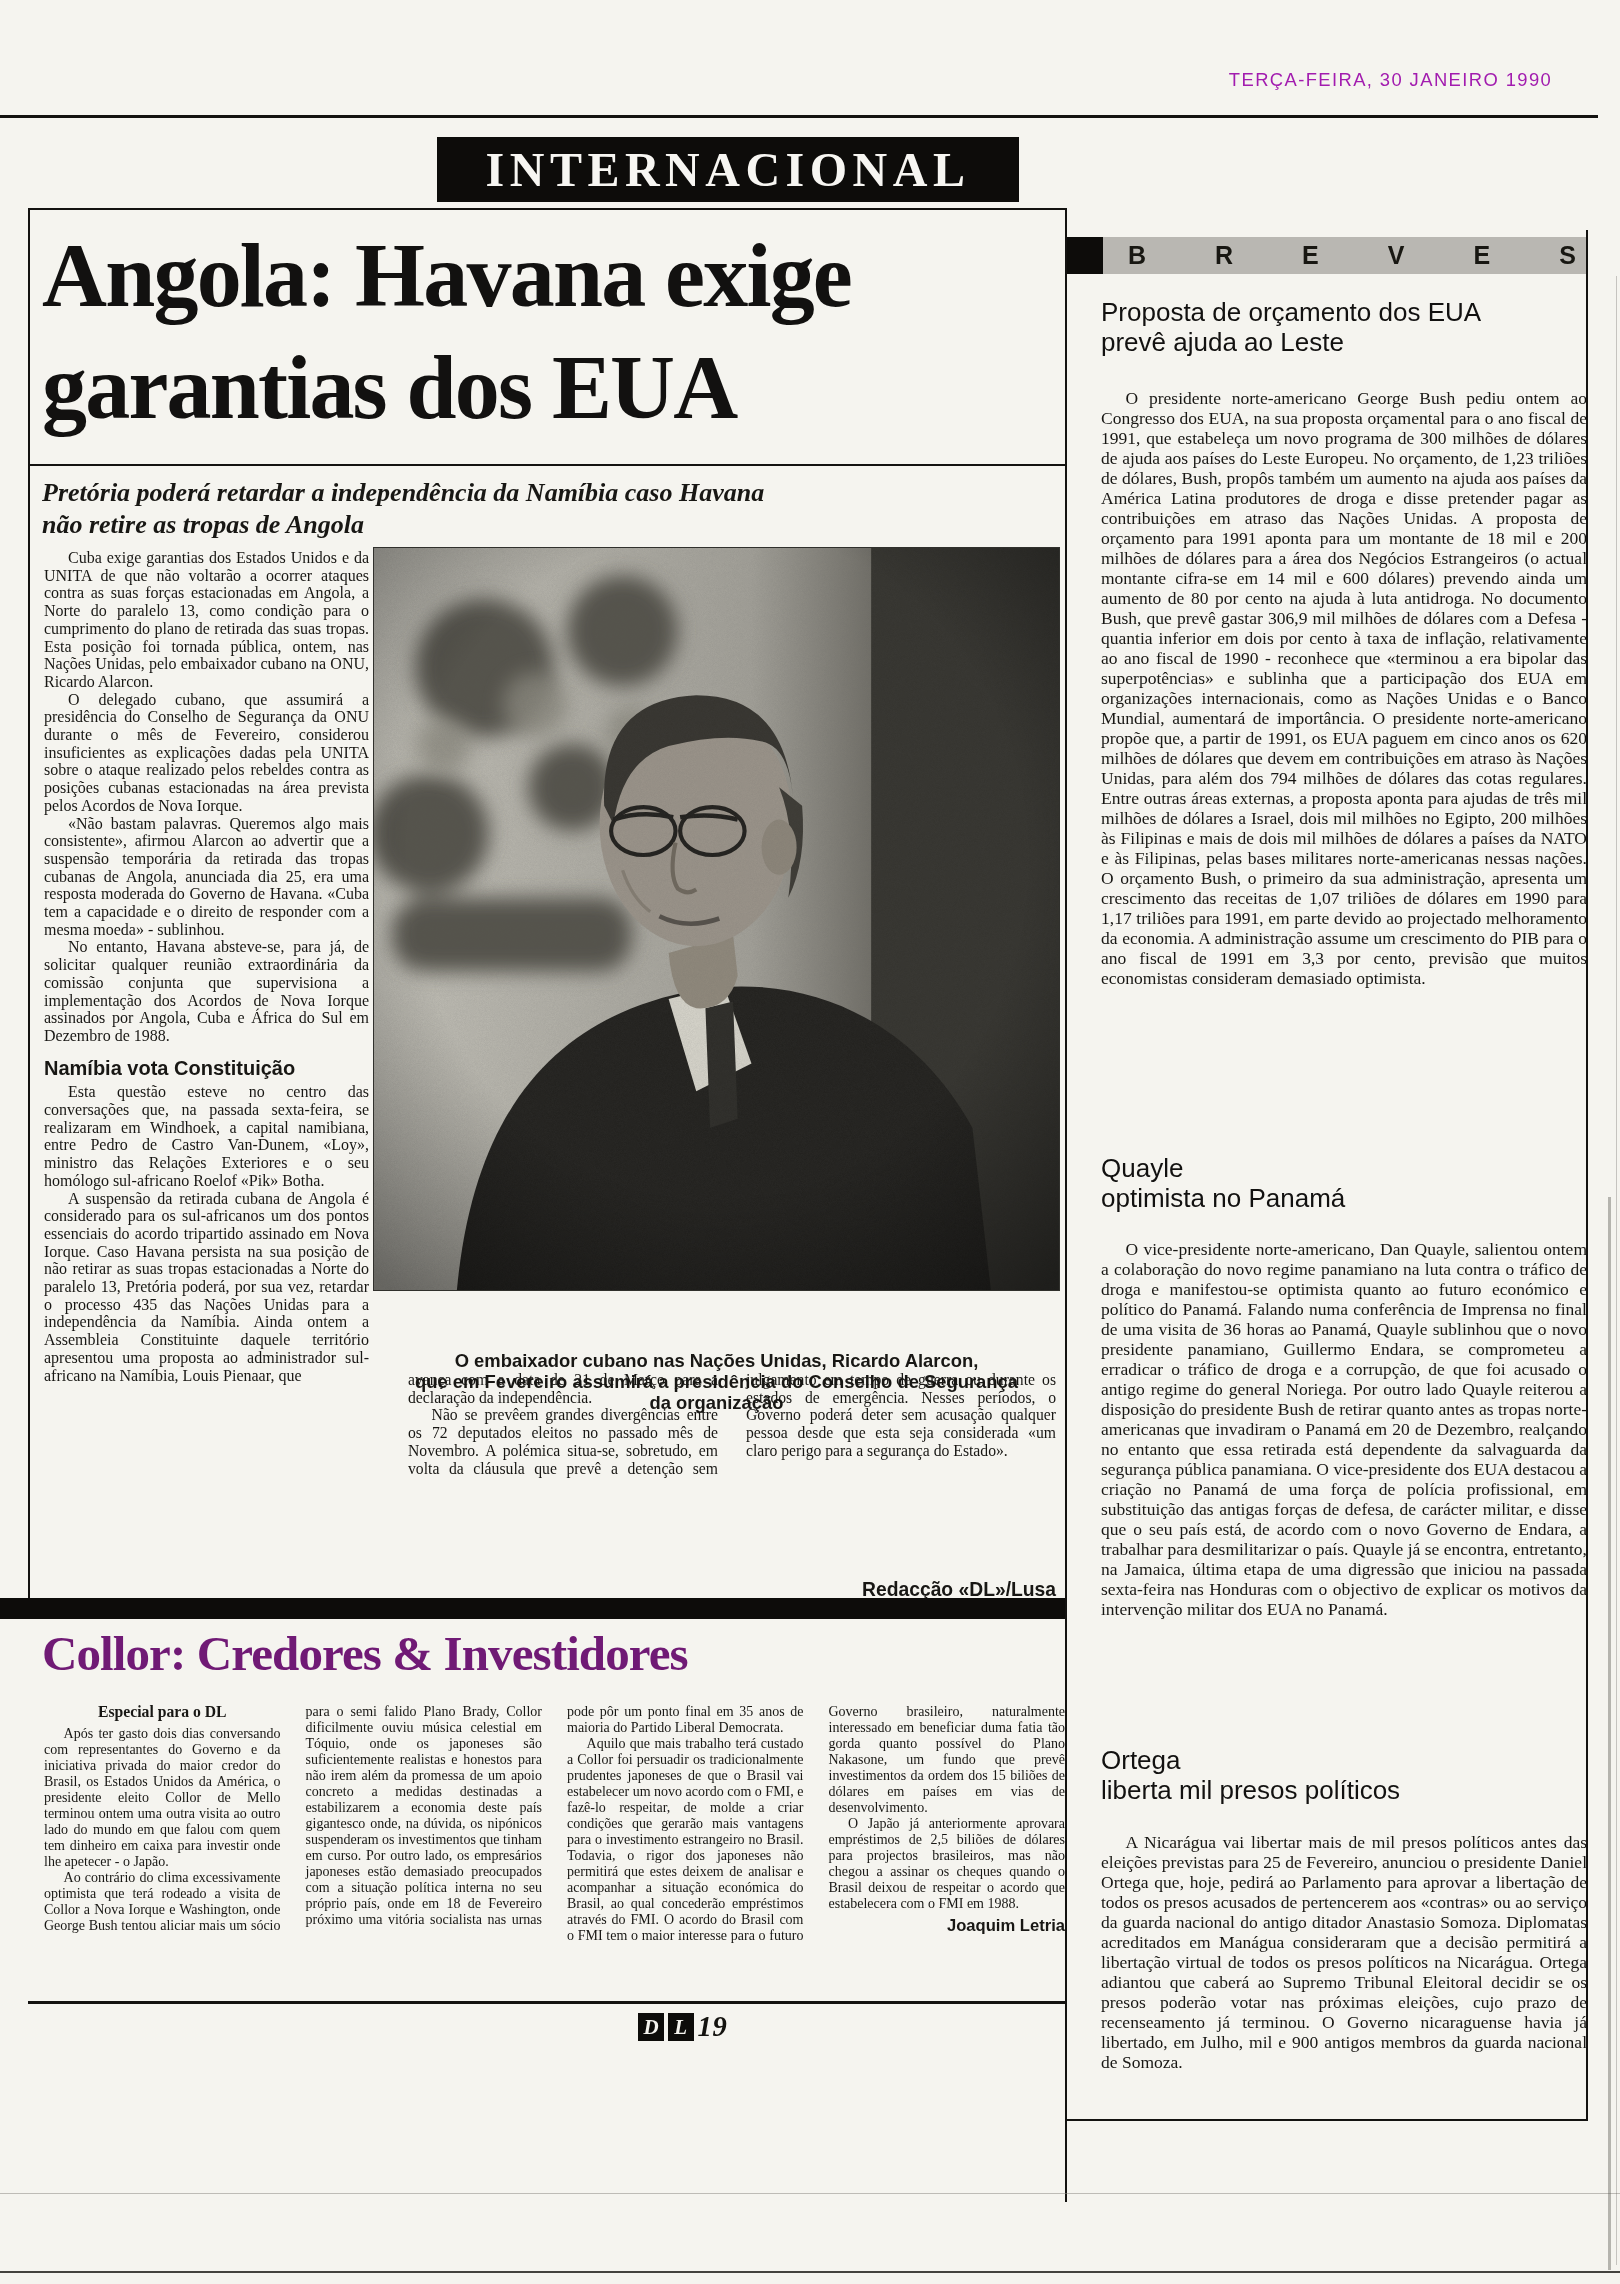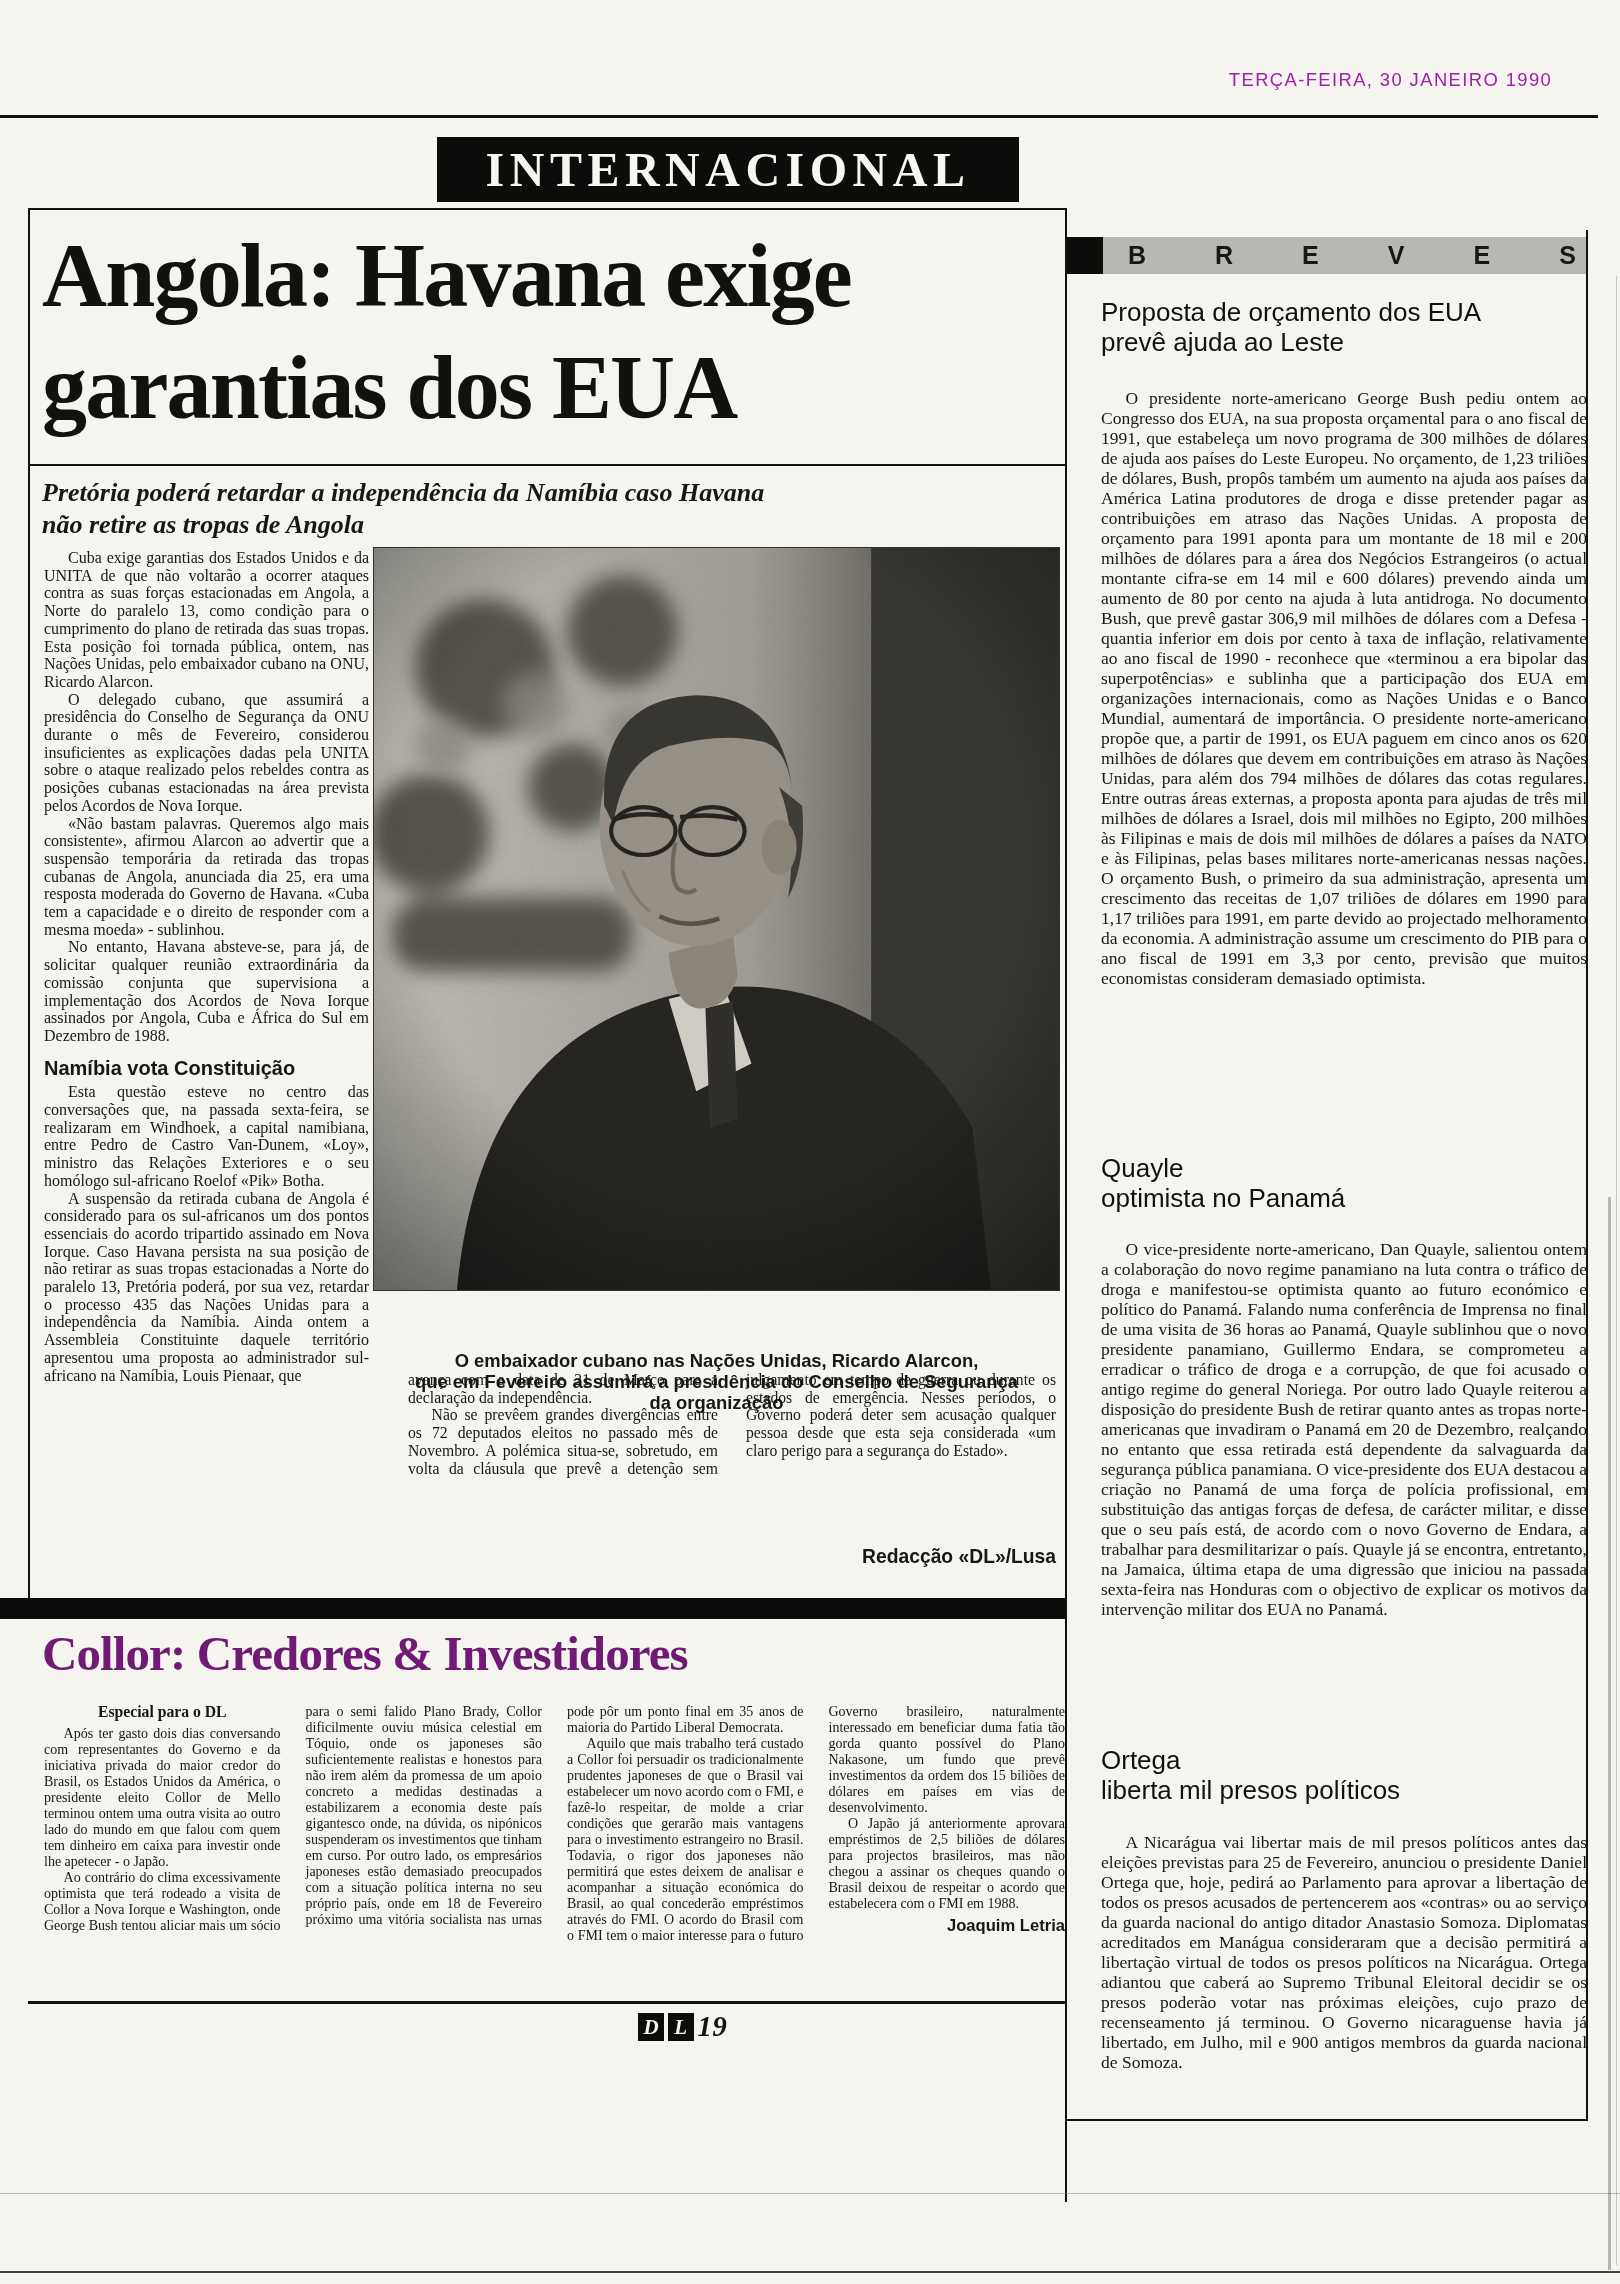--- a/index.html
+++ b/index.html
@@ -58,21 +58,21 @@
     font-size:18.4px;line-height:21px;white-space:pre-line;margin-top:48px;
   }
   .below-cols{
     top:1371px;left:408px;width:648px;height:208px;overflow:hidden;
     column-count:2;column-gap:28px;
     font-size:15.7px;line-height:17.7px;
   }
   .below-cols p{margin:0;text-indent:1.5em;text-align:justify;}
   .below-cols p.cont{text-indent:0;}
   .credit{
-    top:1546px;left:737px;width:319px;text-align:right;
+    top:1579px;left:737px;width:319px;text-align:right;
     font-family:"Liberation Sans", sans-serif;font-weight:bold;font-size:19.3px;
   }
   
   .bar-collor{top:1598px;left:0;width:1065px;height:21px;background:#0d0c0a;}
   .collor-headline{
     top:1625px;left:42px;width:1022px;
     font-family:"Liberation Serif", serif;font-weight:bold;
     font-size:49px;letter-spacing:-0.9px;color:#701a75;
   }
   .collor-cols{

